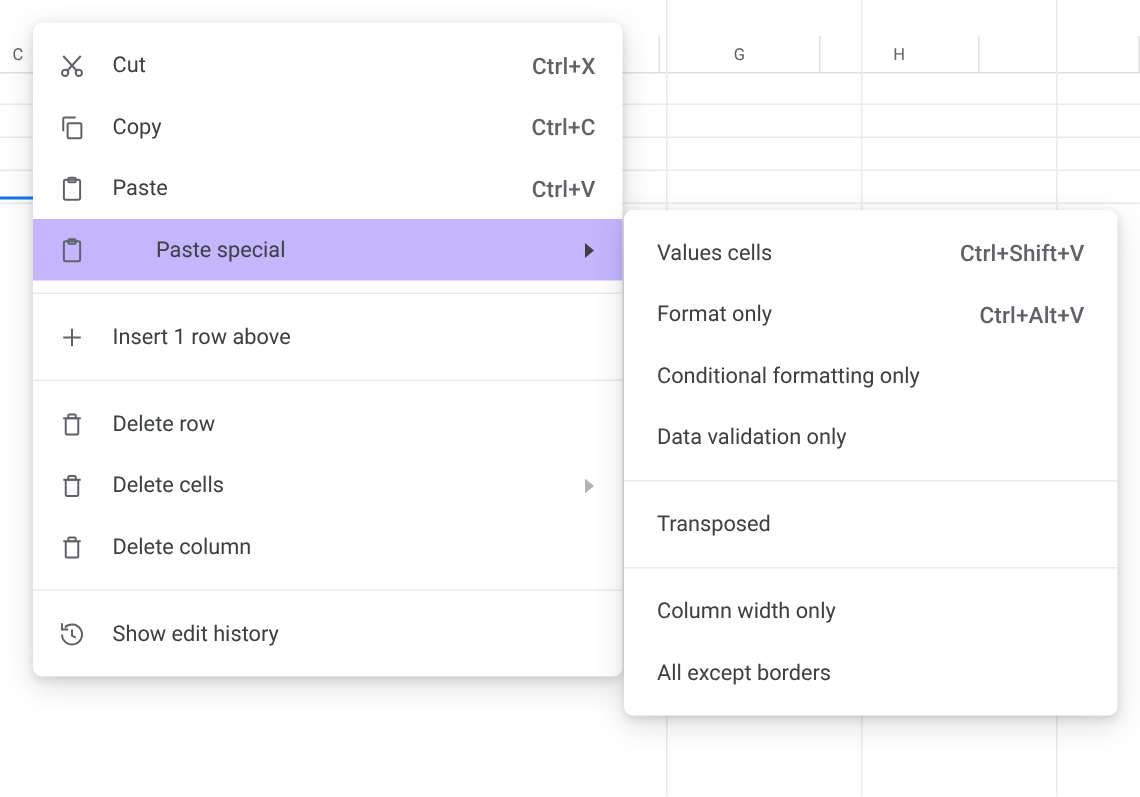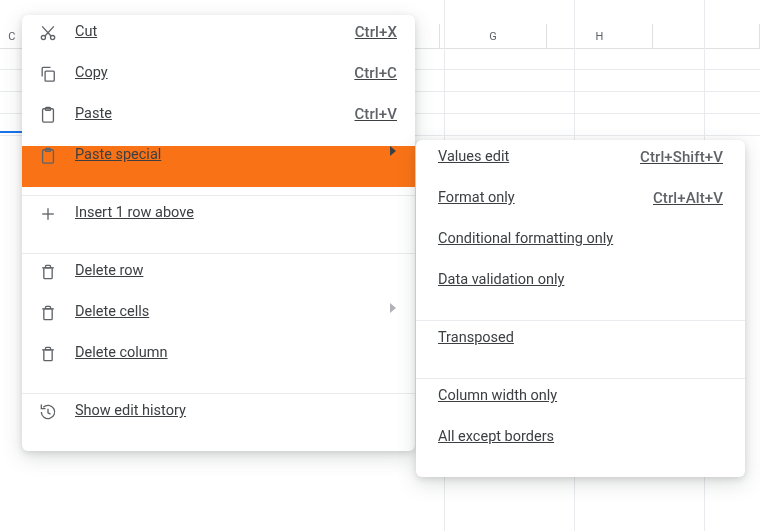--- a/index.html
+++ b/index.html
@@ -87,30 +87,30 @@
     top: 15px;
     width: 393px;
   }
   .menu.sub {
     left: 416px;
     top: 140px;
     width: 329px;
   }
   .menu-item {
     display: flex;
-    align-items: flex-start;
+    align-items: center;
     height: 41px;
     padding: 0 18px 0 16px;
     cursor: default;
     color: #3c4043;
     font-size: 14.5px;
-    text-decoration: underline;
   }
   .menu-item.hover {
-    background: #f97316;
+    background: #c4b5fd;
+    gap: 29px;
   }
   .menu-icon {
     width: 20px;
     height: 20px;
     flex: 0 0 20px;
     margin-right: 17px;
     display: flex;
     align-items: center;
     justify-content: center;
     color: #5f6368;
@@ -284,21 +284,21 @@
             <polyline points="12 8 12 13 15 14.5"></polyline>
           </svg>
       </span>
       <span class="menu-label">Show edit history</span>
     </div>
   </div>
 
   <div class="menu sub">
 
     <div class="menu-item">
-      <span class="menu-label">Values edit</span>
+      <span class="menu-label">Values cells</span>
       <span class="shortcut">Ctrl+Shift+V</span>
     </div>
     <div class="menu-item">
       <span class="menu-label">Format only</span>
       <span class="shortcut">Ctrl+Alt+V</span>
     </div>
     <div class="menu-item">
       <span class="menu-label">Conditional formatting only</span>
     </div>
     <div class="menu-item">

